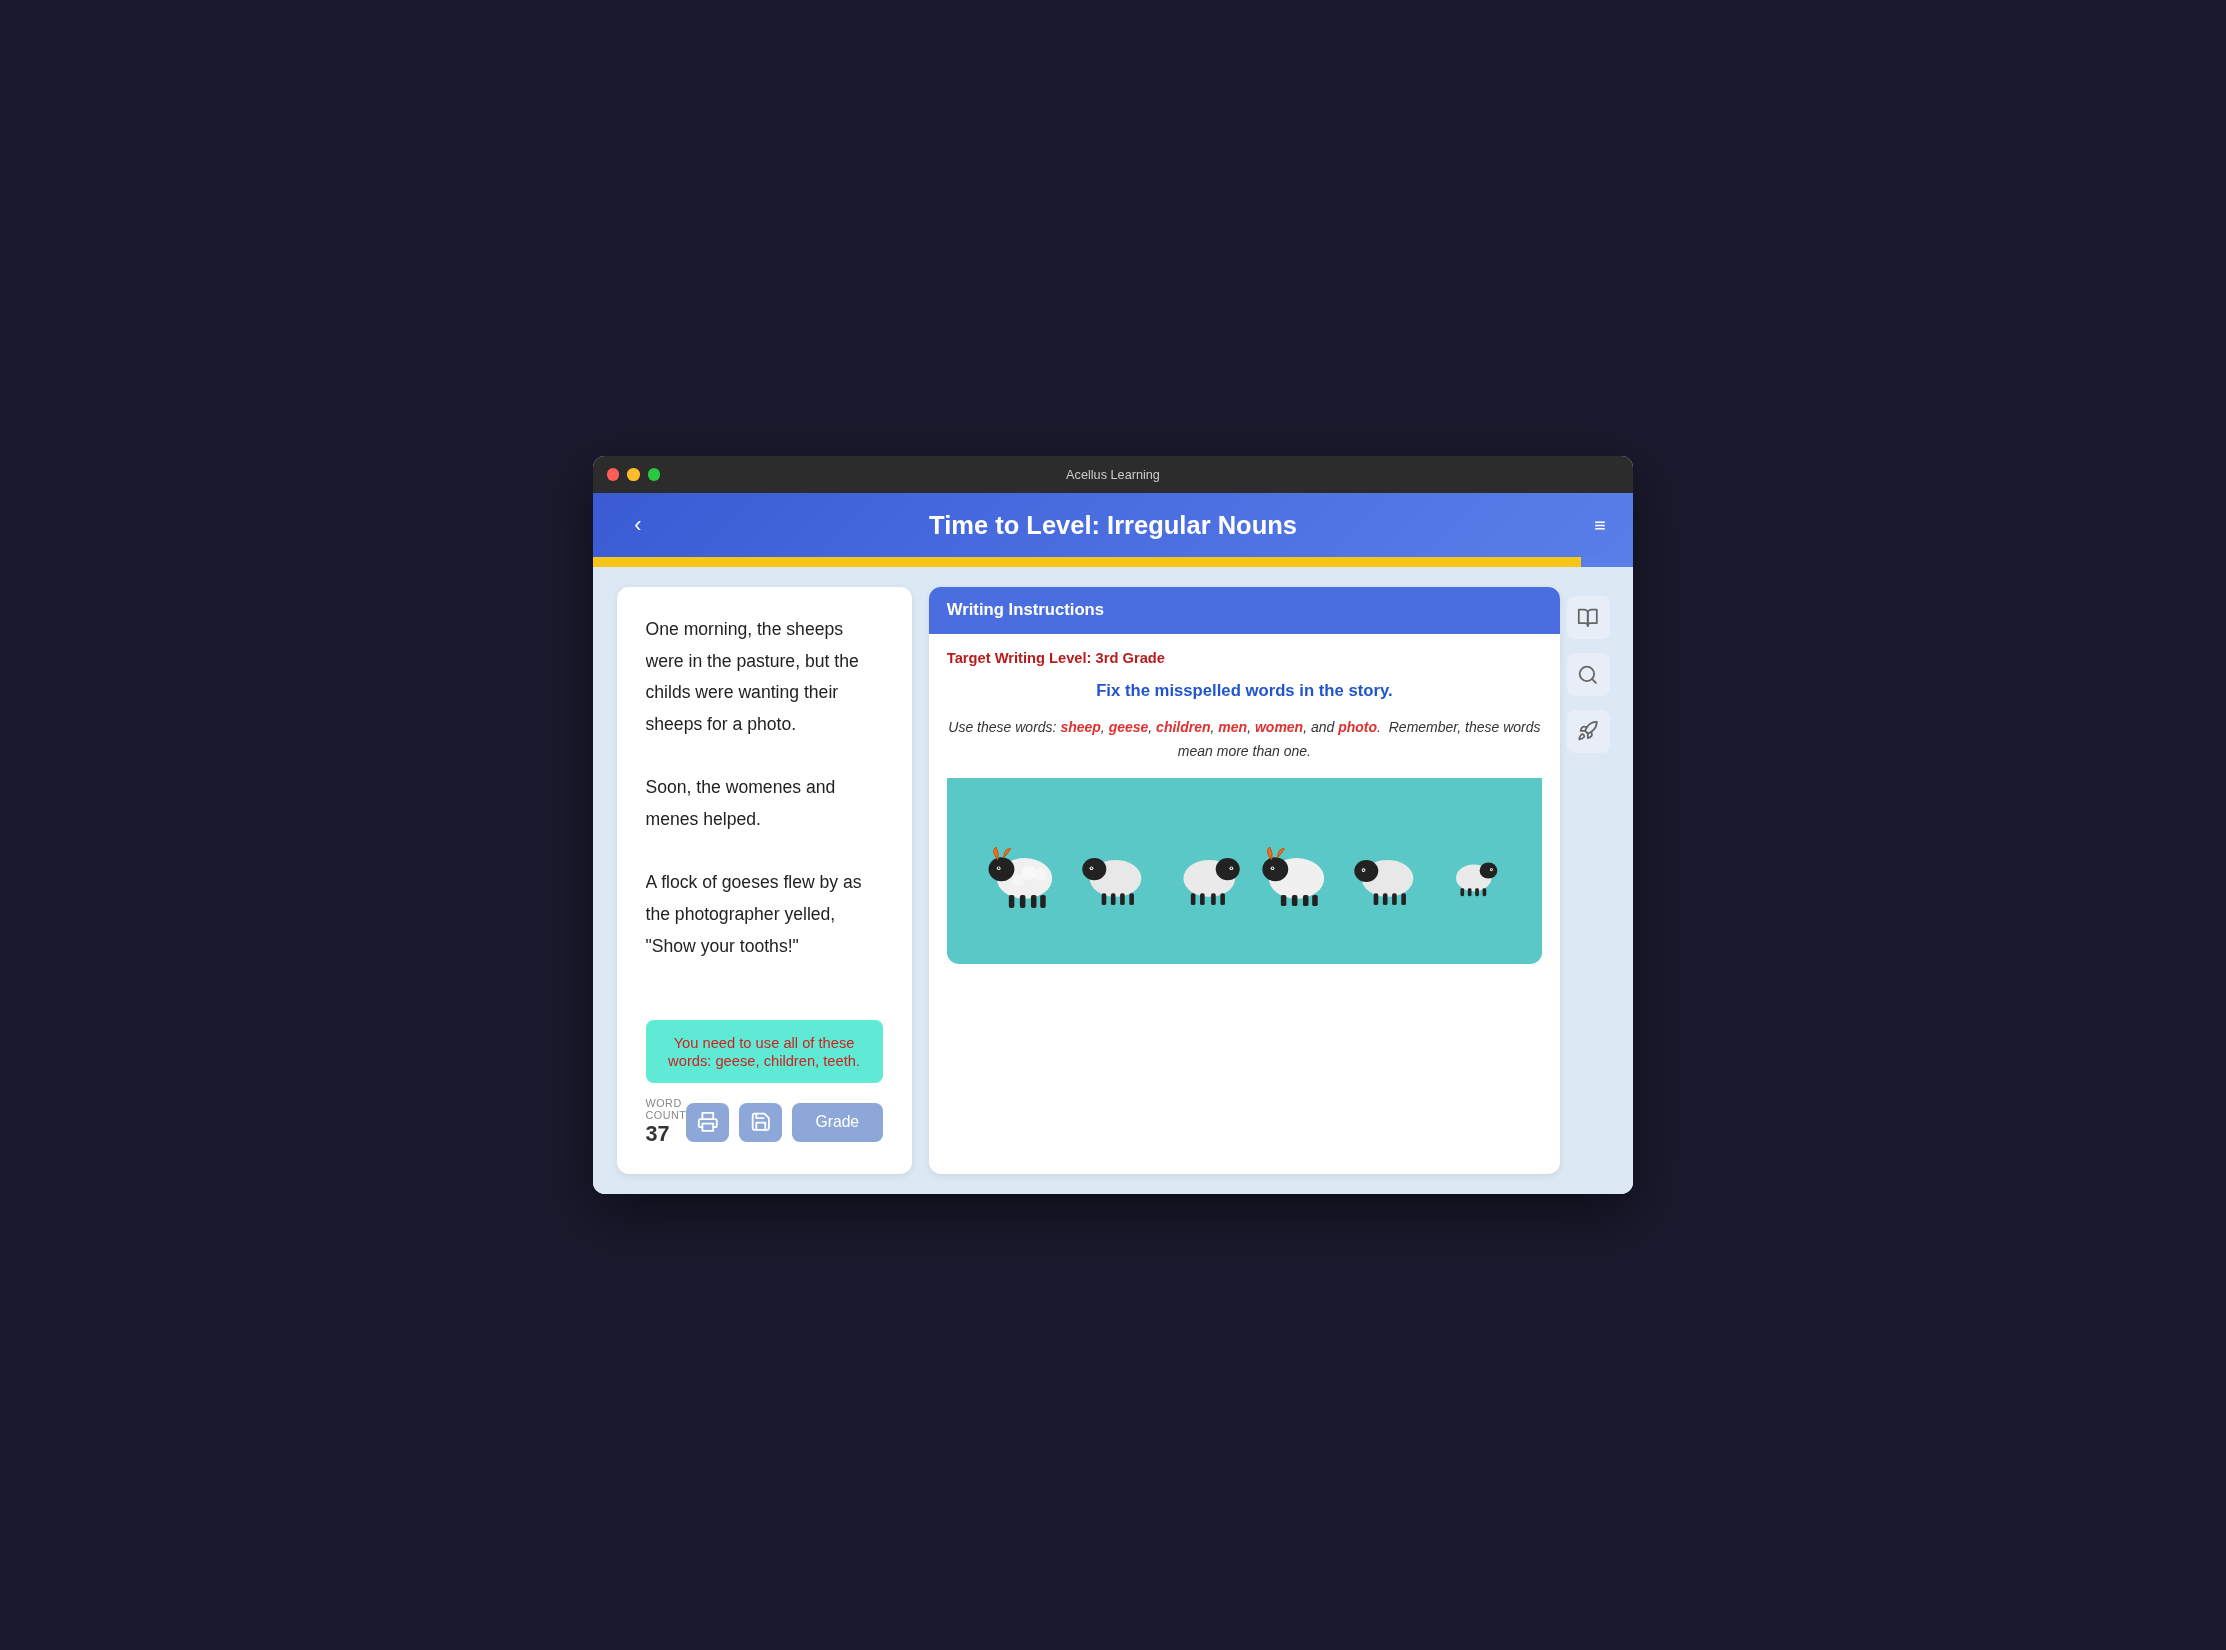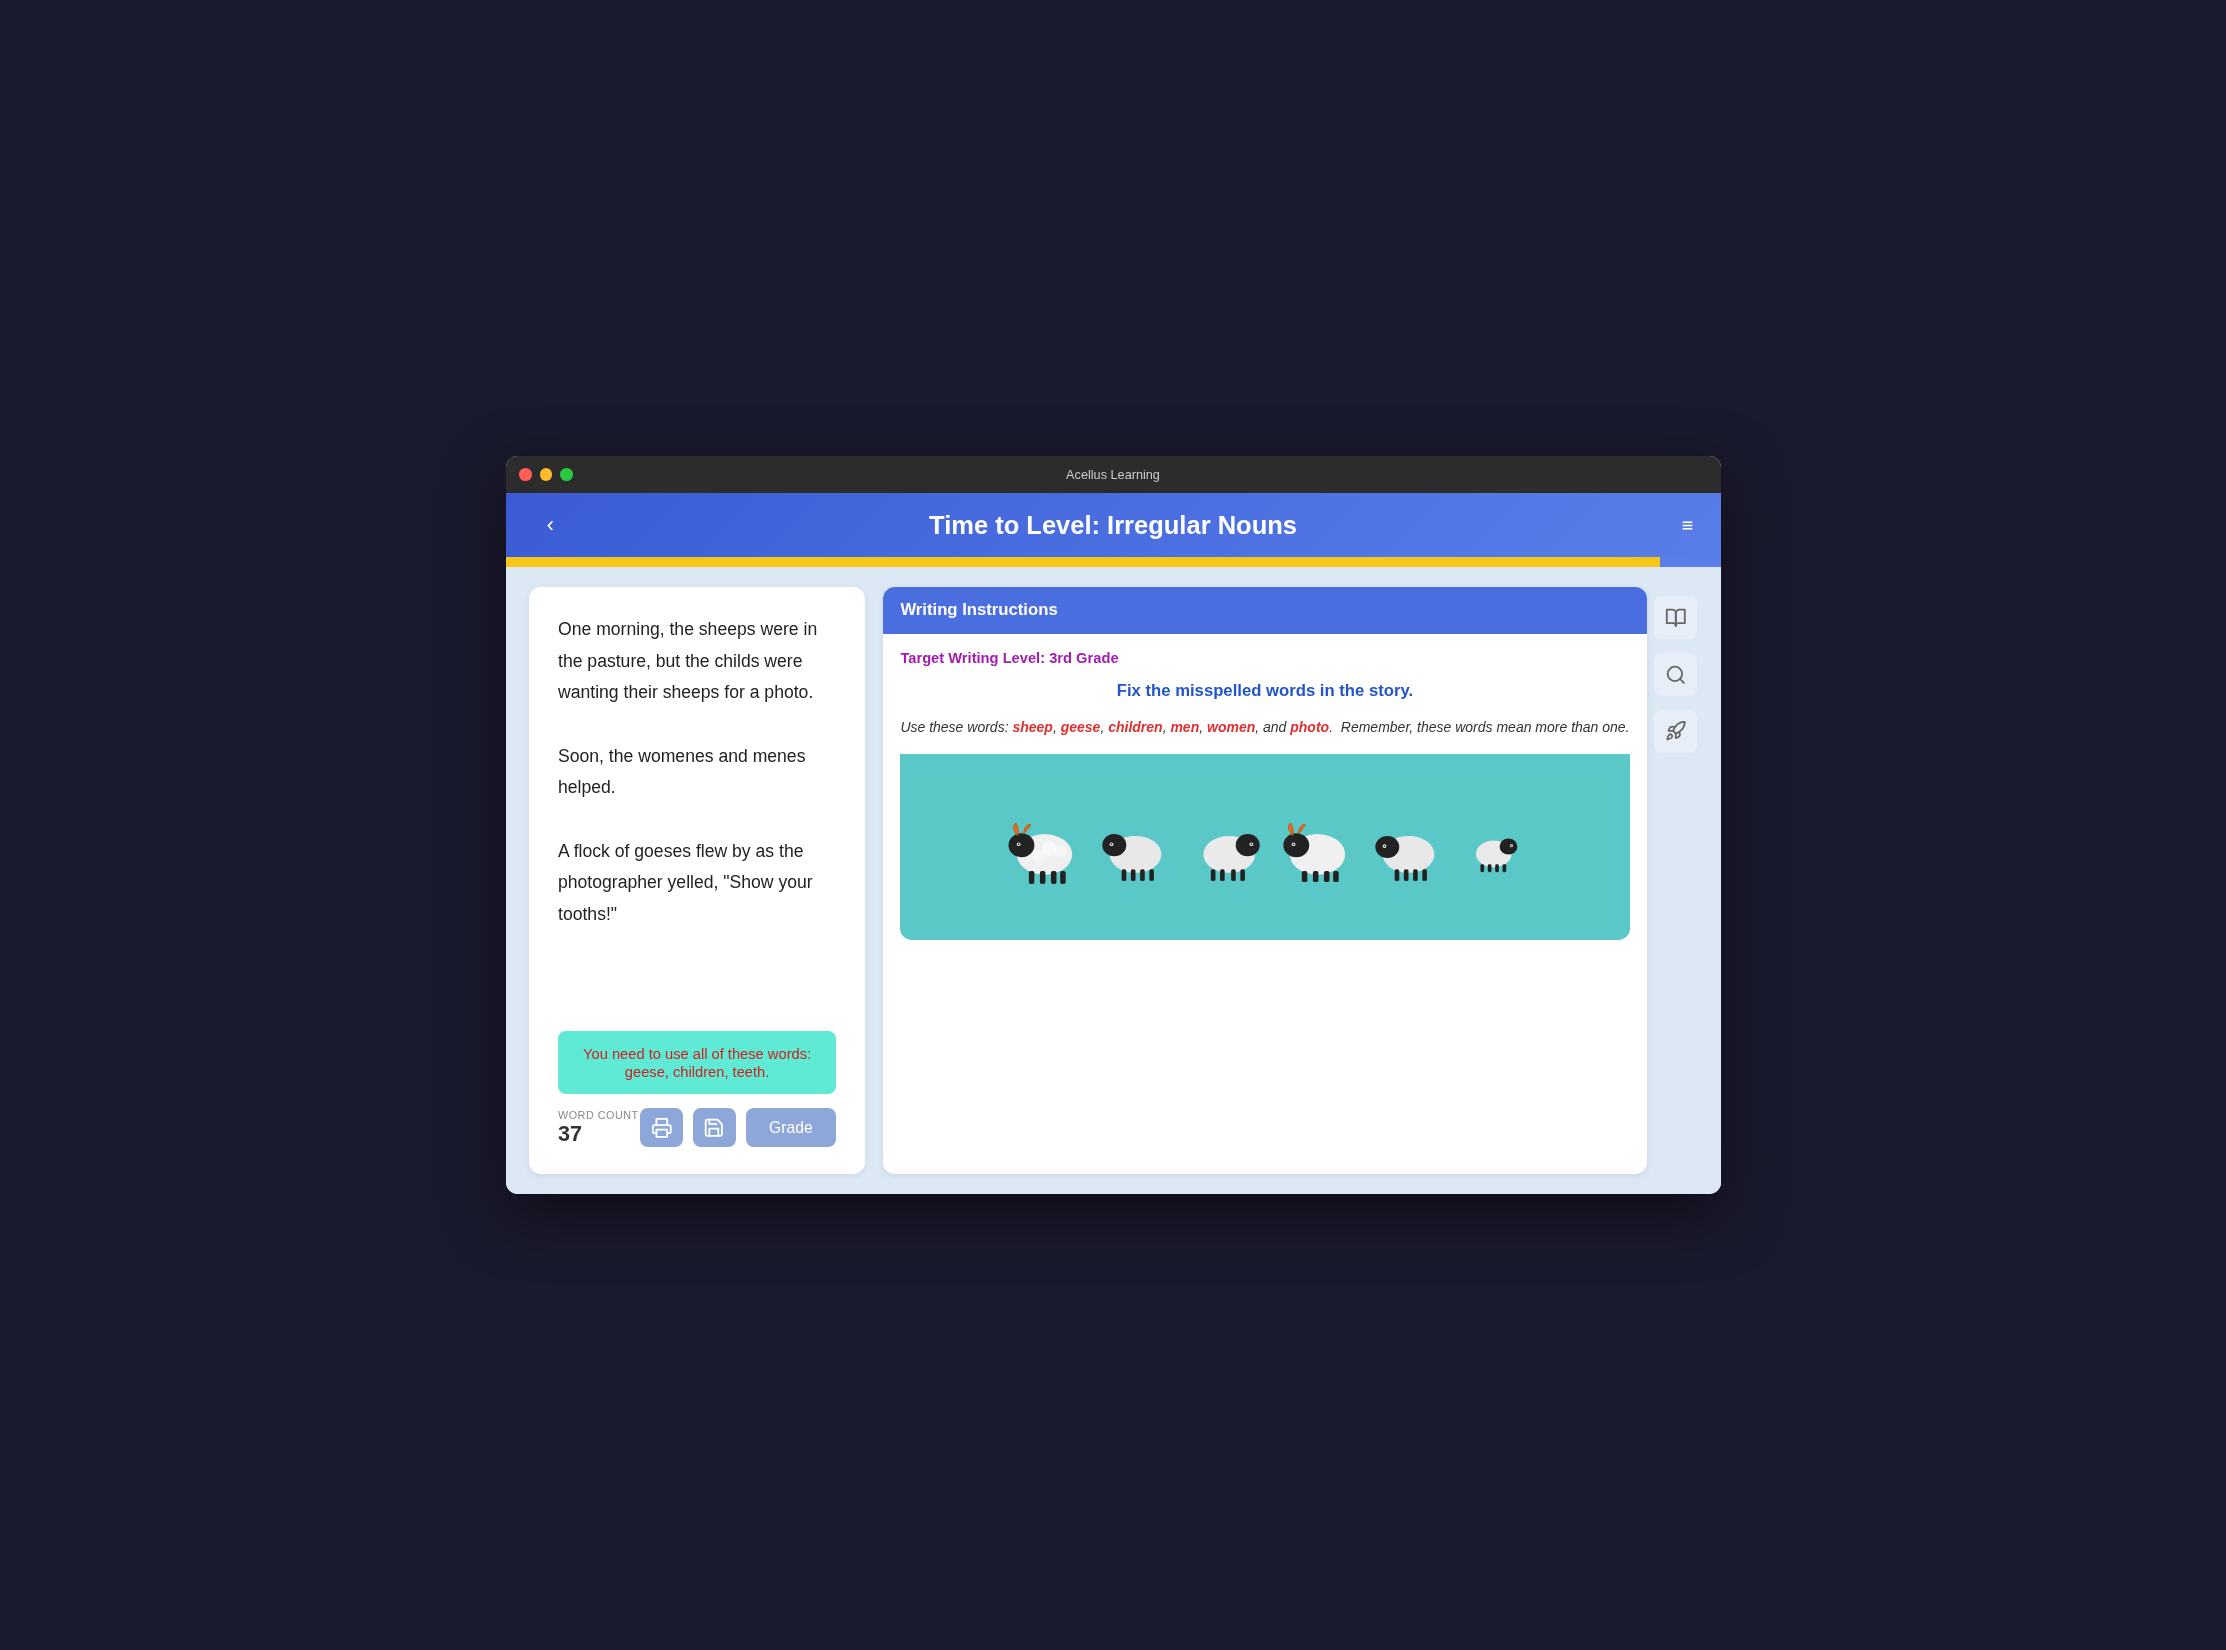--- a/index.html
+++ b/index.html
@@ -7,21 +7,21 @@
     body {
       background: #1a1a2e;
       display: flex;
       justify-content: center;
       align-items: center;
       min-height: 100vh;
       font-family: -apple-system, BlinkMacSystemFont, 'Segoe UI', sans-serif;
     }
 
     .window {
-      width: 1215px;
+      width: 1040px;
       border-radius: 11.8px;
       overflow: hidden;
       box-shadow: 0 19.6px 59px rgba(0,0,0,0.5);
       background: #d8e4f0;
     }
 
     
     .title-bar {
       background: #2c2c2c;
       height: 37px;
@@ -229,21 +229,21 @@
       font-size: 16.7px;
       font-weight: 600;
     }
 
     .instructions-body {
       padding: 15.7px 17.6px;
     }
 
     .target-level {
       font-size: 14.7px;
-      color: #a21caf;
+      color: #b91c1c;
       font-weight: 600;
       margin-bottom: 13.7px;
     }
 
     .fix-instruction {
       color: #2255cc;
       font-size: 16.7px;
       font-weight: 700;
       text-align: center;
       margin-bottom: 13.7px;

